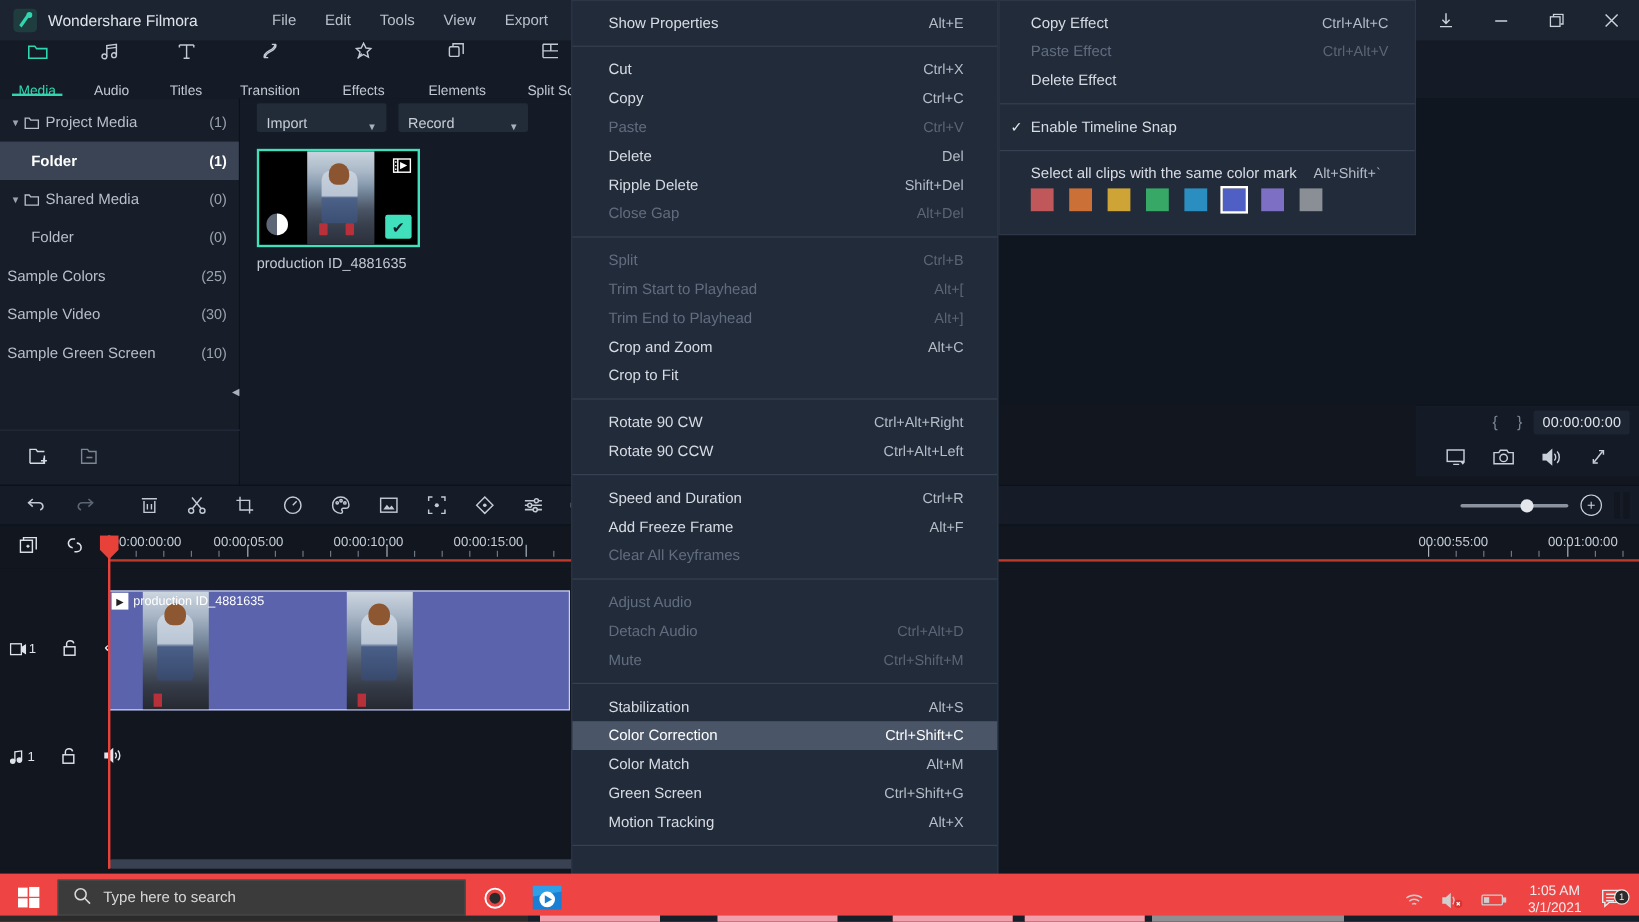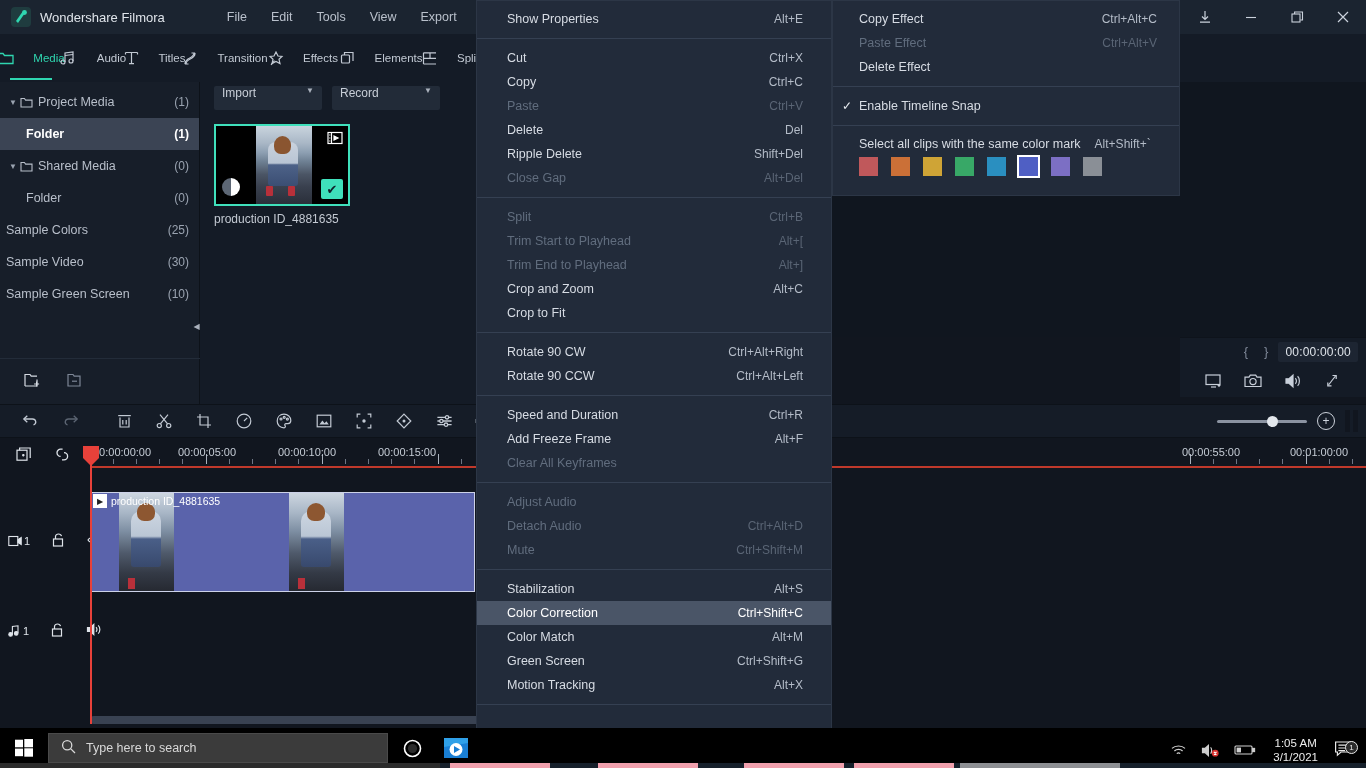--- a/index.html
+++ b/index.html
@@ -24,21 +24,21 @@
   .menubar .mi{ padding:4px 10px; font-size:12.5px; color:#b9c0cb; cursor:default;}
   .win-right{ position:absolute; right:0; top:0; height:34px; display:flex; align-items:center; }
   .win-btn{ width:46px; height:34px; display:flex; align-items:center; justify-content:center; color:#cbd2dc;}
 
   
   .tooltabs{
     position:absolute; left:0; top:34px; width:1366px; height:48px;
     background:#141b26; display:flex; align-items:flex-end;
   }
   .ttab{
-    width:62px; height:48px; display:flex; flex-direction:row; align-items:center;
+    width:62px; height:48px; display:flex; flex-direction:column; align-items:center;
     justify-content:center; gap:19px; font-size:11.5px; color:#c2c9d3; position:relative;
   }
   .ttab .ic{ height:16px; display:flex; align-items:center; justify-content:center;}
   .ttab.active{ color:#2fd6b0; }
   .ttab.active::after{
     content:""; position:absolute; bottom:2px; left:10px; right:10px; height:2px; background:#2fd6b0;
   }
   .ttab.wide{ width:78px; }
 
   
@@ -69,21 +69,21 @@
   }
 
   
   .mediapanel{
     position:absolute; left:200px; top:82px; width:276px; height:322px;
     background:#141b26;
   }
   .mediabar{ height:32px; display:flex; align-items:center; gap:10px; padding:0 14px; }
   .drop{
     width:108px; height:24px; background:#222b38; border-radius:2px;
-    display:flex; align-items:flex-start; padding:0 8px; font-size:12px; color:#c8ced7;
+    display:flex; align-items:flex-end; padding:0 8px; font-size:12px; color:#c8ced7;
     justify-content:space-between;
   }
   .drop .cv{ font-size:8px; color:#aab1bc; }
   .thumbwrap{ padding:10px 14px; }
   .thumb{
     width:136px; height:82px; border:2px solid #3fe0bb; background:#000; position:relative; overflow:hidden;
   }
   .thumb .pic{
     position:absolute; left:40px; top:0; width:56px; height:78px;
     background:
@@ -249,21 +249,21 @@
   .subrow.disabled .sc{ color:#5a6575; }
   .subrow .chk{ position:absolute; left:9px; color:#e6eaef; font-size:12px;}
   .colorrow{ display:flex; gap:0px; padding:6px 0 0 26px; }
   .swatch{ width:19px; height:19px; margin-right:13px; }
   .swatch.sel{ outline:2px solid #ffffff; outline-offset:0px; }
   .colortitle{ display:flex; align-items:center; padding:4px 0 0 26px; font-size:12.5px; color:#d7dce4; gap:14px;}
   .colortitle .sc{ color:#b4bcc8; font-size:12px; }
 
   
   .taskbar{
-    position:absolute; left:0; bottom:0; width:1366px; height:40px; background:#000000; z-index:80;
+    position:absolute; left:0; bottom:0; width:1366px; height:40px; background:#ef4444; z-index:80;
     display:flex; align-items:center;
   }
   .startbtn{ width:48px; height:40px; display:flex; align-items:center; justify-content:center; }
   .tbsearch{
     width:340px; height:30px; background:#3b3b3b; display:flex; align-items:center; gap:10px; padding-left:12px;
     color:#d8d8d8; font-size:12.5px; border:1px solid #4a4a4a;
   }
   .cortana{ width:48px; display:flex; align-items:center; justify-content:center; }
   .tbapp{ width:40px; height:40px; display:flex; align-items:center; justify-content:center; }
   .tray{ position:absolute; right:0; top:0; height:44px; display:flex; align-items:center; gap:0px; }

